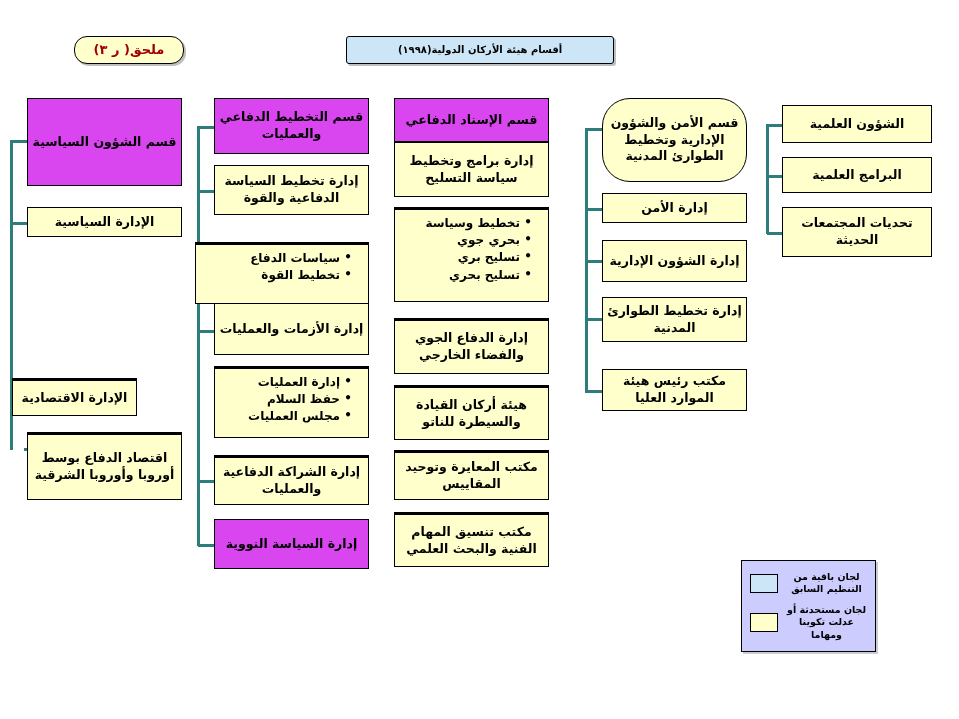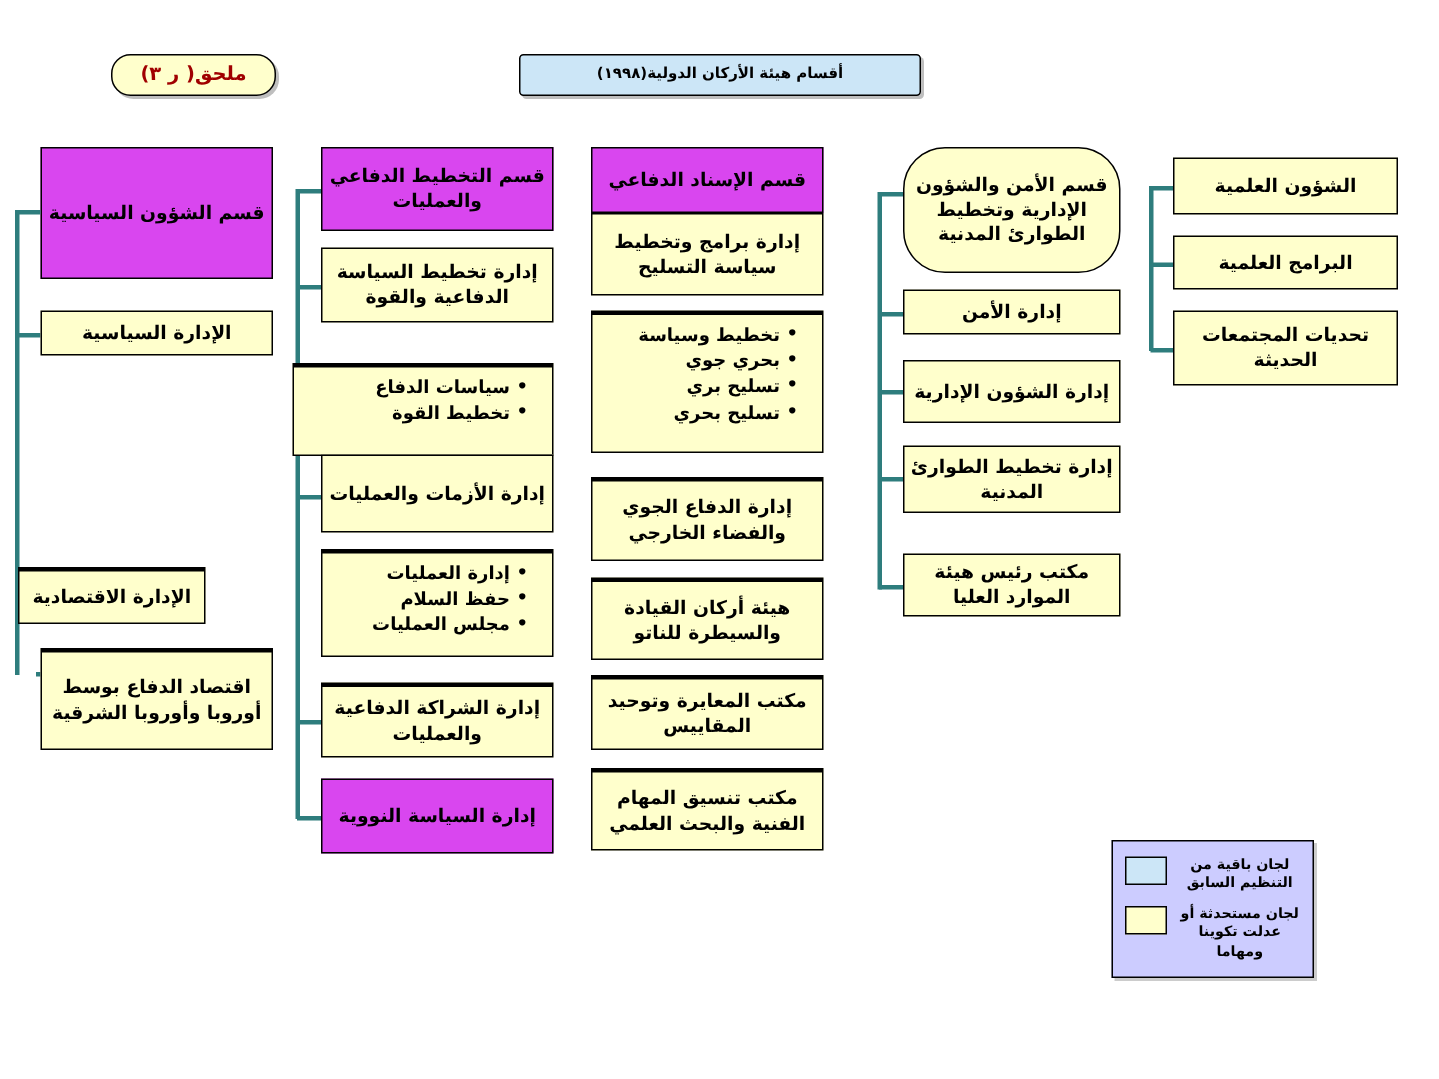--- a/index.html
+++ b/index.html
@@ -68,21 +68,21 @@
     border:1px solid #000;
     box-sizing:border-box;
     padding:6px 8px;
     display:flex;
     flex-direction:column;
     justify-content:space-around;
     box-shadow:2px 2px 0 rgba(0,0,0,0.2);
   }
   .legend-row{
     display:flex;
-    align-items:flex-start;
+    align-items:center;
     gap:8px;
     direction:rtl;
   }
   .legend-text{
     flex:1;
     font-size:9.5px;
     font-weight:bold;
     text-align:center;
     line-height:1.3;
   }

